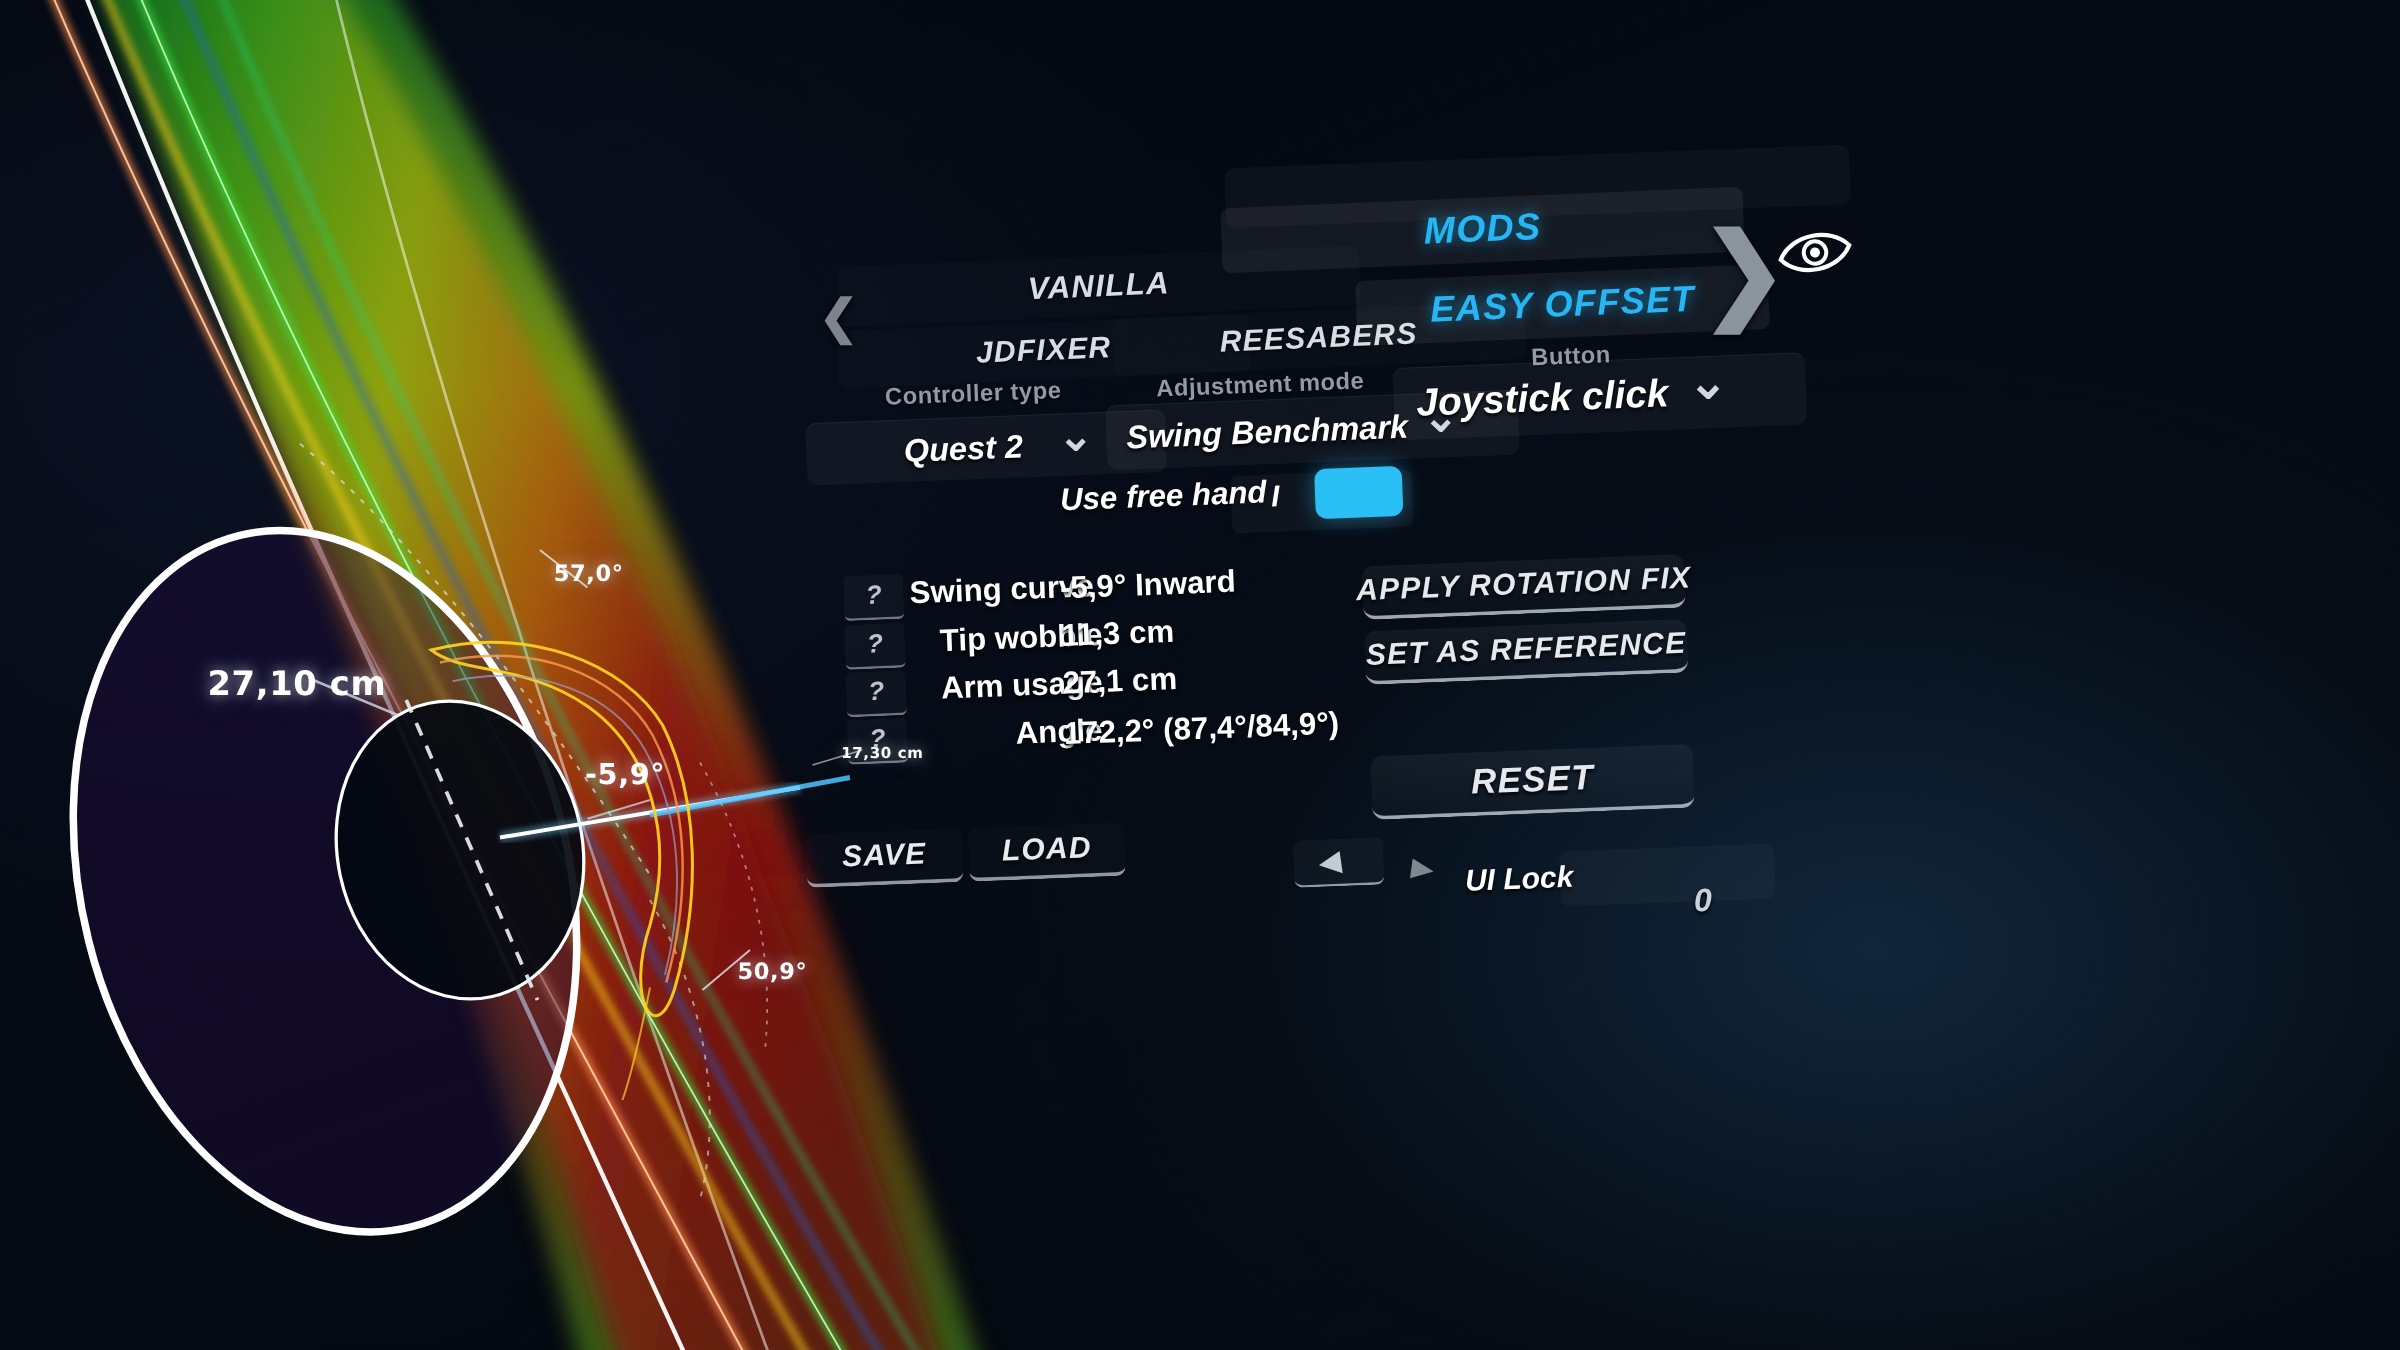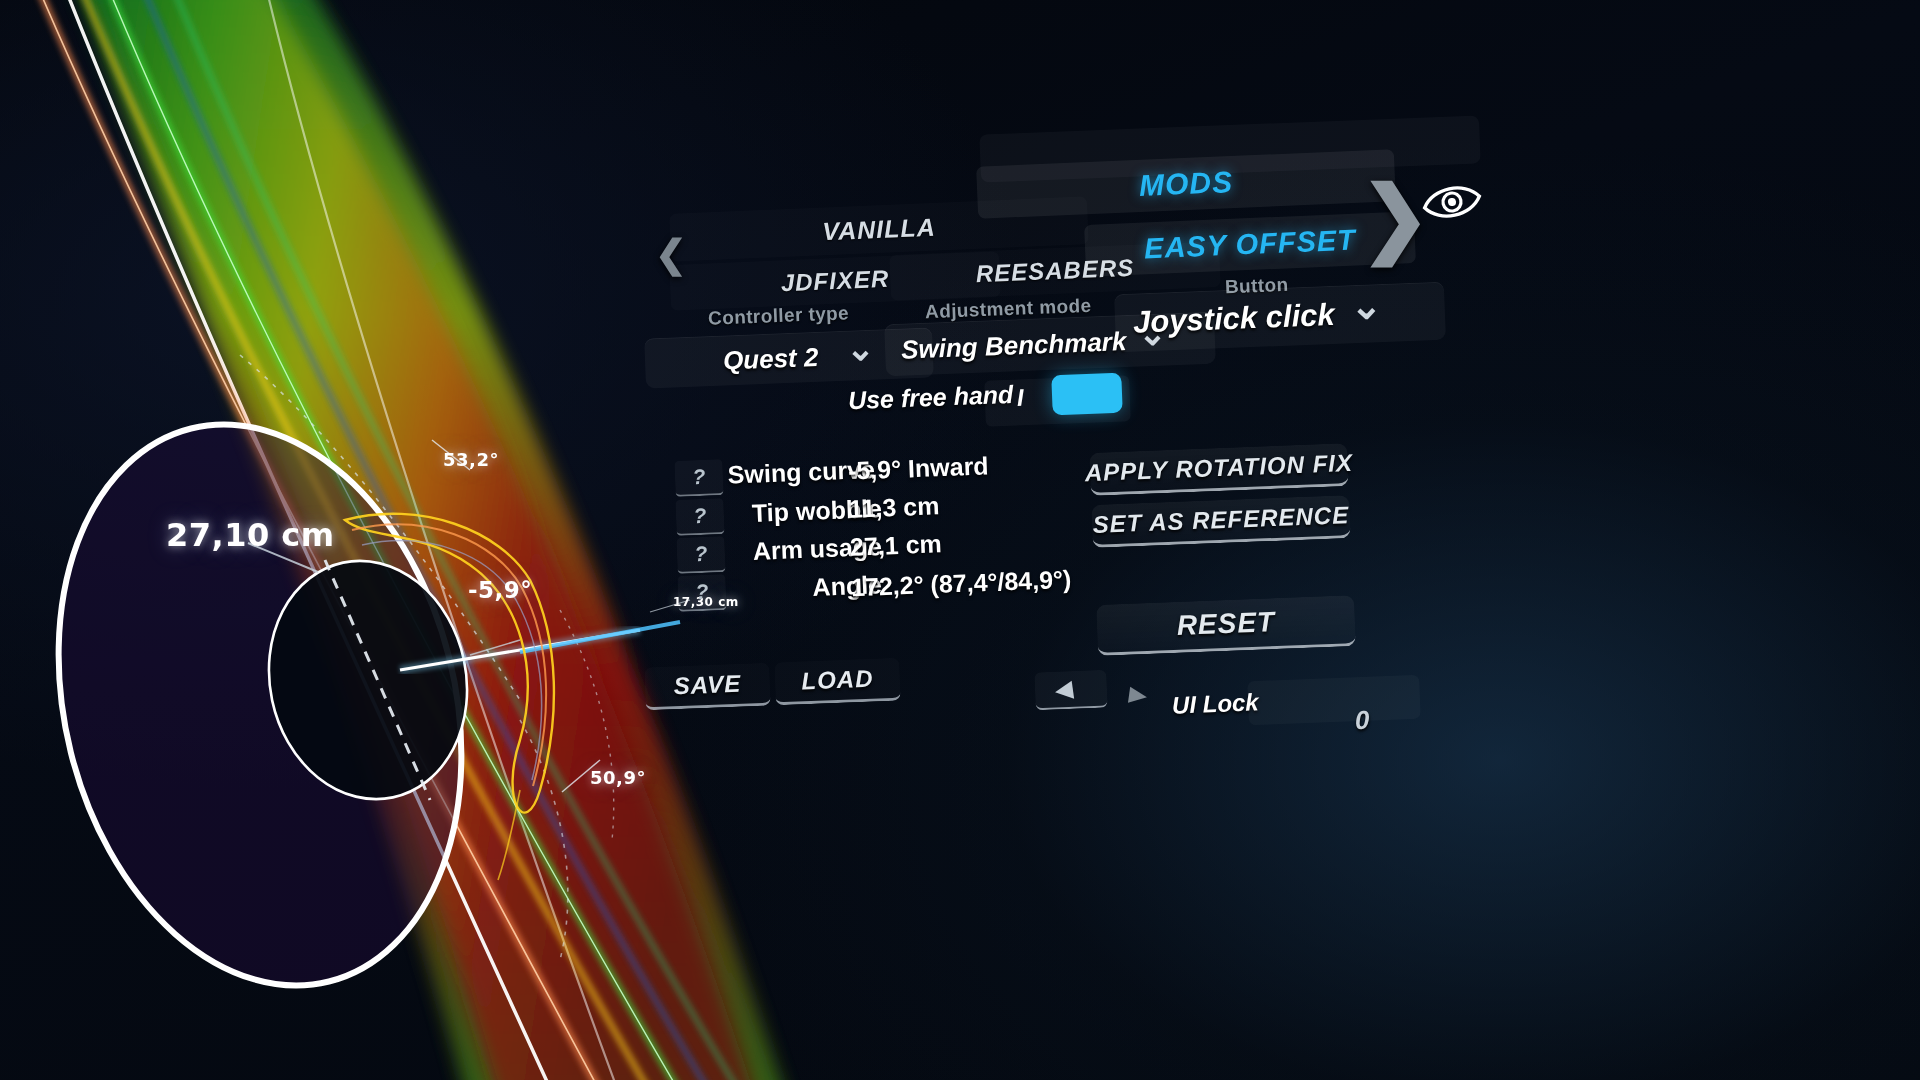--- a/index.html
+++ b/index.html
@@ -168,25 +168,25 @@
       <path d="M 362 545 C 430 530 492 556 516 600 C 545 652 548 716 532 780" stroke="#9aa0c8" stroke-width="1.5" fill="none" opacity="0.7"></path>
       <path d="M 520 790 C 512 830 505 860 498 880" stroke="#ffd21e" stroke-width="1.6" fill="none" opacity="0.7"></path>
 
       <path d="M 248 543 L 318 572" stroke="#c8d2da" stroke-width="2" fill="none" opacity="0.85"></path>
       <path d="M 432 440 L 470 470" stroke="#e6ecf2" stroke-width="1.5" fill="none" opacity="0.8"></path>
       <path d="M 600 760 L 562 792" stroke="#e6ecf2" stroke-width="1.5" fill="none" opacity="0.8"></path>
       <path d="M 470 655 L 520 640" stroke="#c8d2da" stroke-width="1.6" fill="none" opacity="0.8"></path>
       <path d="M 650 612 L 690 600" stroke="#c8d2da" stroke-width="1.2" fill="none" opacity="0.7"></path>
     </svg>
 
-    <div class="v-label" style="left:166px;top:516px;font-size:32px;">27,10 cm</div>
-
-    <div class="v-label" style="left:468px;top:577px;font-size:23px;">-5,9°</div>
-
-    <div class="v-label" style="left:443px;top:449px;font-size:18px;">53,2°</div>
+    <div class="v-label" style="left:166px;top:532px;font-size:27px;">27,10 cm</div>
+
+    <div class="v-label" style="left:468px;top:607px;font-size:23px;">-5,9°</div>
+
+    <div class="v-label" style="left:443px;top:449px;font-size:18px;">57,0°</div>
 
     <div class="v-label" style="left:590px;top:767px;font-size:18px;">50,9°</div>
 
     <div class="v-label" style="left:673px;top:595px;font-size:12px;">17,30 cm</div>
   </div>
 
   <div id="panel">
 
     <div class="bar-dark" style="left:200px;top:5px;width:500px;height:48px;transform:rotate(-2.2deg);"></div>
 

